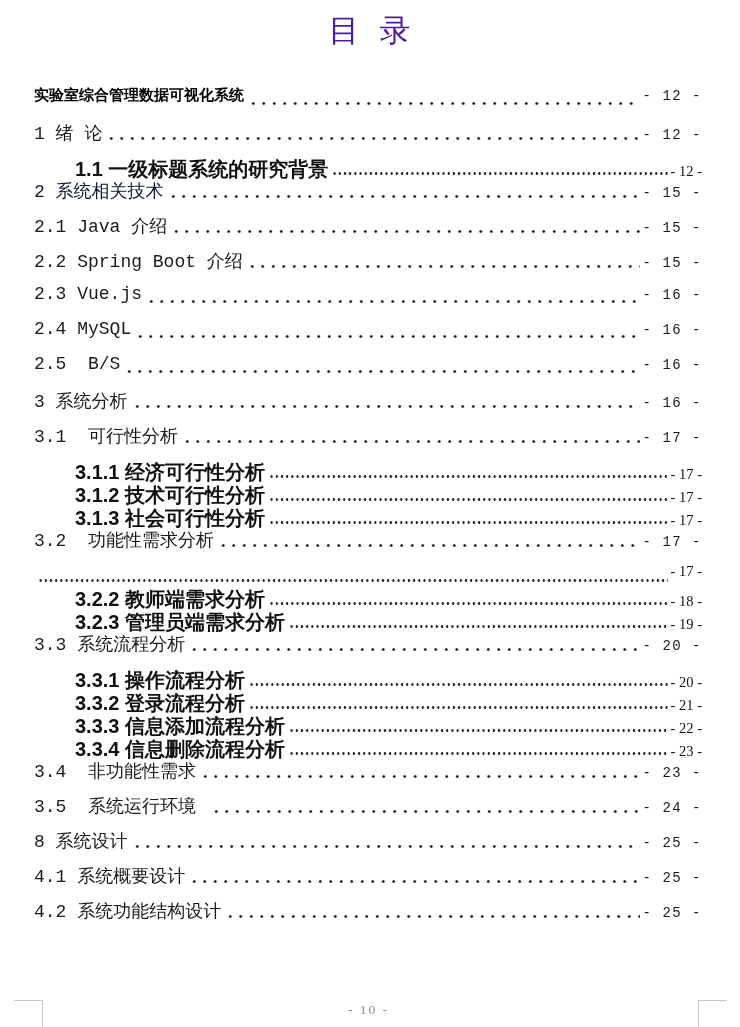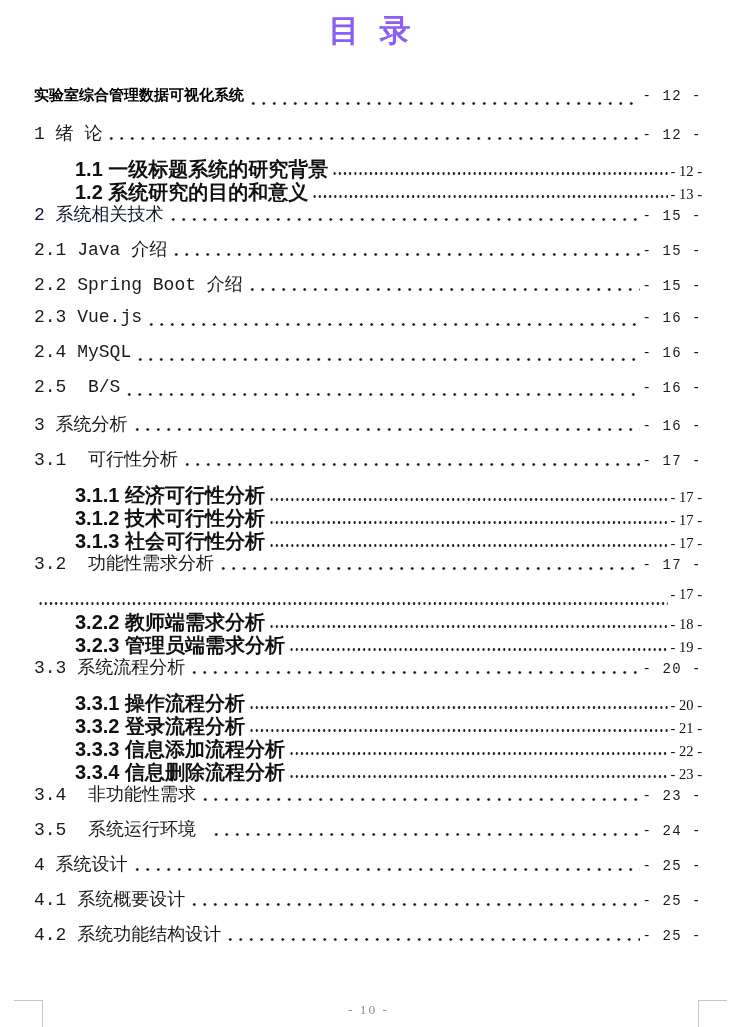--- a/index.html
+++ b/index.html
@@ -8,22 +8,22 @@
     background: #ffffff;
     position: relative;
     overflow: hidden;
     font-family: "Liberation Sans", sans-serif;
   }
   .page-title {
     position: absolute;
     top: 10px; left: 0; right: 0;
     text-align: center;
     font-size: 31px;
-    font-weight: 700;
-    color: #8b5cf6;
+    font-weight: 400;
+    color: #4c1d95;
     letter-spacing: 1px;
     white-space: pre;
     font-family: "Liberation Sans", sans-serif;
   }
   .toc {
     position: absolute;
     top: 86px; left: 34px; right: 38px;
   }
   .toc-row {
     display: flex;
@@ -120,25 +120,20 @@
       <div class="toc-row chapter">
       <span class="toc-label">1 绪 论</span>
       <span class="toc-dots"></span>
       <span class="toc-page">- 12 -</span>
     </div>
       <div class="toc-row sub">
       <span class="toc-label">1.1 一级标题系统的研究背景</span>
       <span class="toc-dots"></span>
       <span class="toc-page">- 12 -</span>
     </div>
-      <div class="toc-row sub">
-      <span class="toc-label">1.2 系统研究的目的和意义</span>
-      <span class="toc-dots"></span>
-      <span class="toc-page">- 13 -</span>
-    </div>
       <div class="toc-row chapter row-light">
       <span class="toc-label">2 系统相关技术</span>
       <span class="toc-dots"></span>
       <span class="toc-page">- 15 -</span>
     </div>
       <div class="toc-row chapter">
       <span class="toc-label">2.1 Java 介绍</span>
       <span class="toc-dots"></span>
       <span class="toc-page">- 15 -</span>
     </div>
@@ -235,21 +230,21 @@
       <span class="toc-label">3.4  非功能性需求</span>
       <span class="toc-dots"></span>
       <span class="toc-page">- 23 -</span>
     </div>
       <div class="toc-row chapter">
       <span class="toc-label">3.5  系统运行环境 </span>
       <span class="toc-dots"></span>
       <span class="toc-page">- 24 -</span>
     </div>
       <div class="toc-row chapter">
-      <span class="toc-label">4 系统设计</span>
+      <span class="toc-label">8 系统设计</span>
       <span class="toc-dots"></span>
       <span class="toc-page">- 25 -</span>
     </div>
       <div class="toc-row chapter">
       <span class="toc-label">4.1 系统概要设计</span>
       <span class="toc-dots"></span>
       <span class="toc-page">- 25 -</span>
     </div>
       <div class="toc-row chapter">
       <span class="toc-label">4.2 系统功能结构设计</span>

